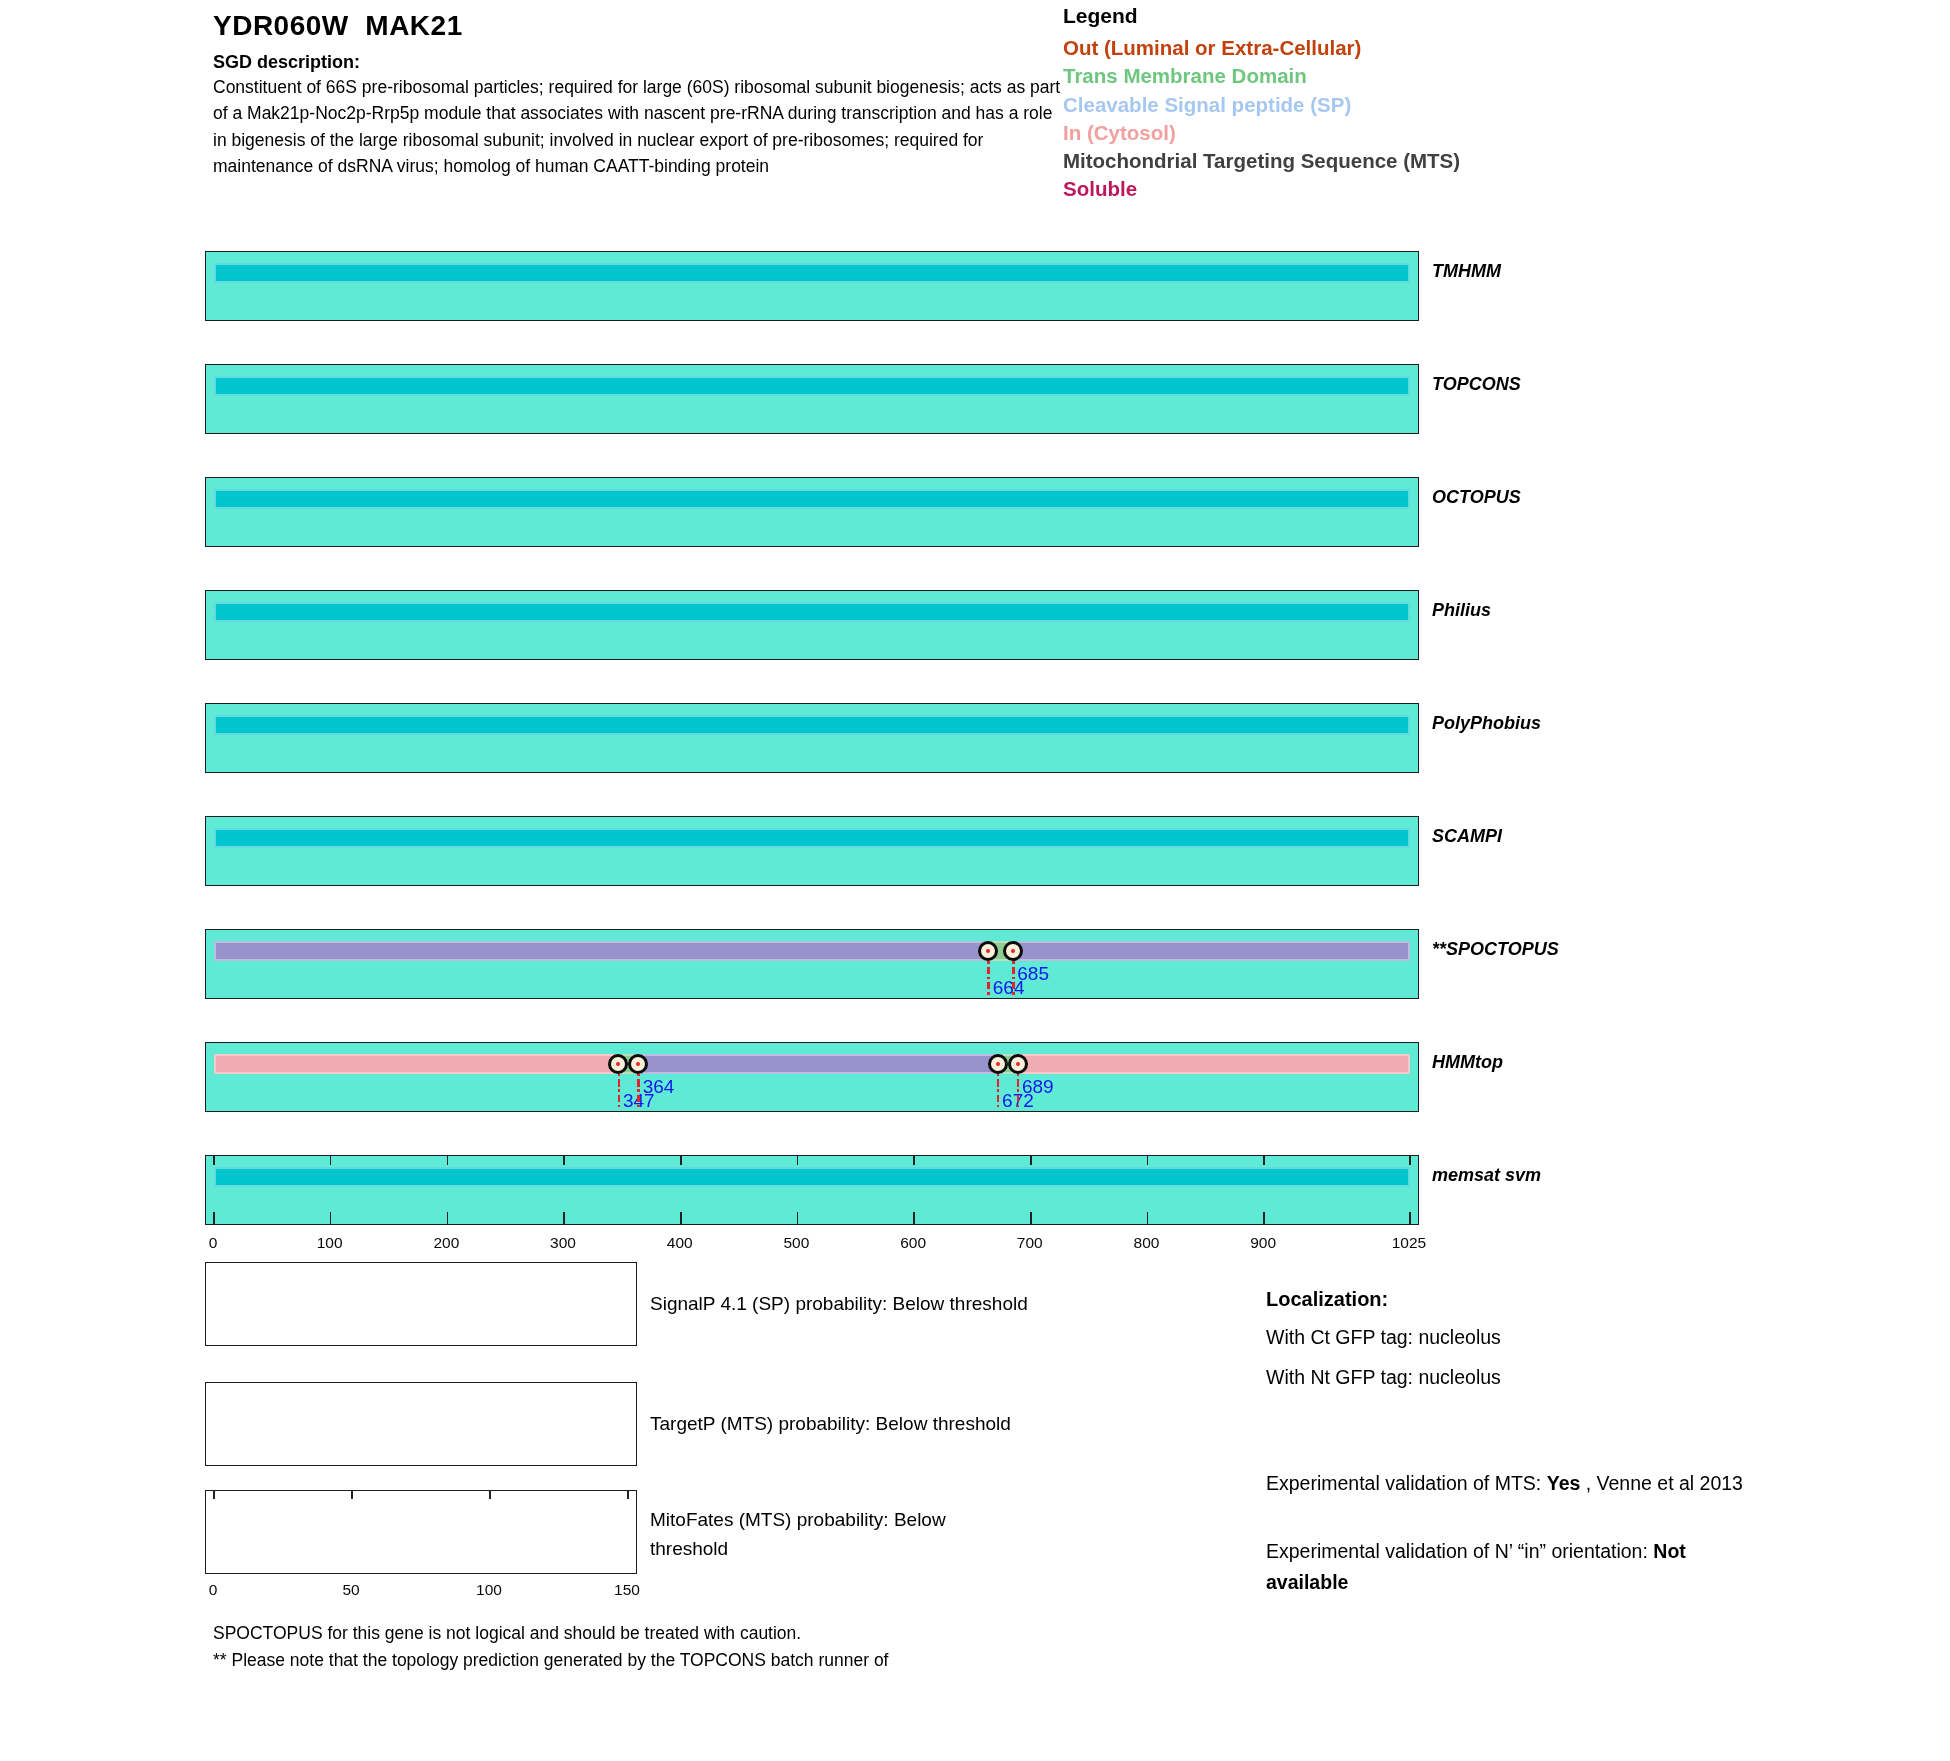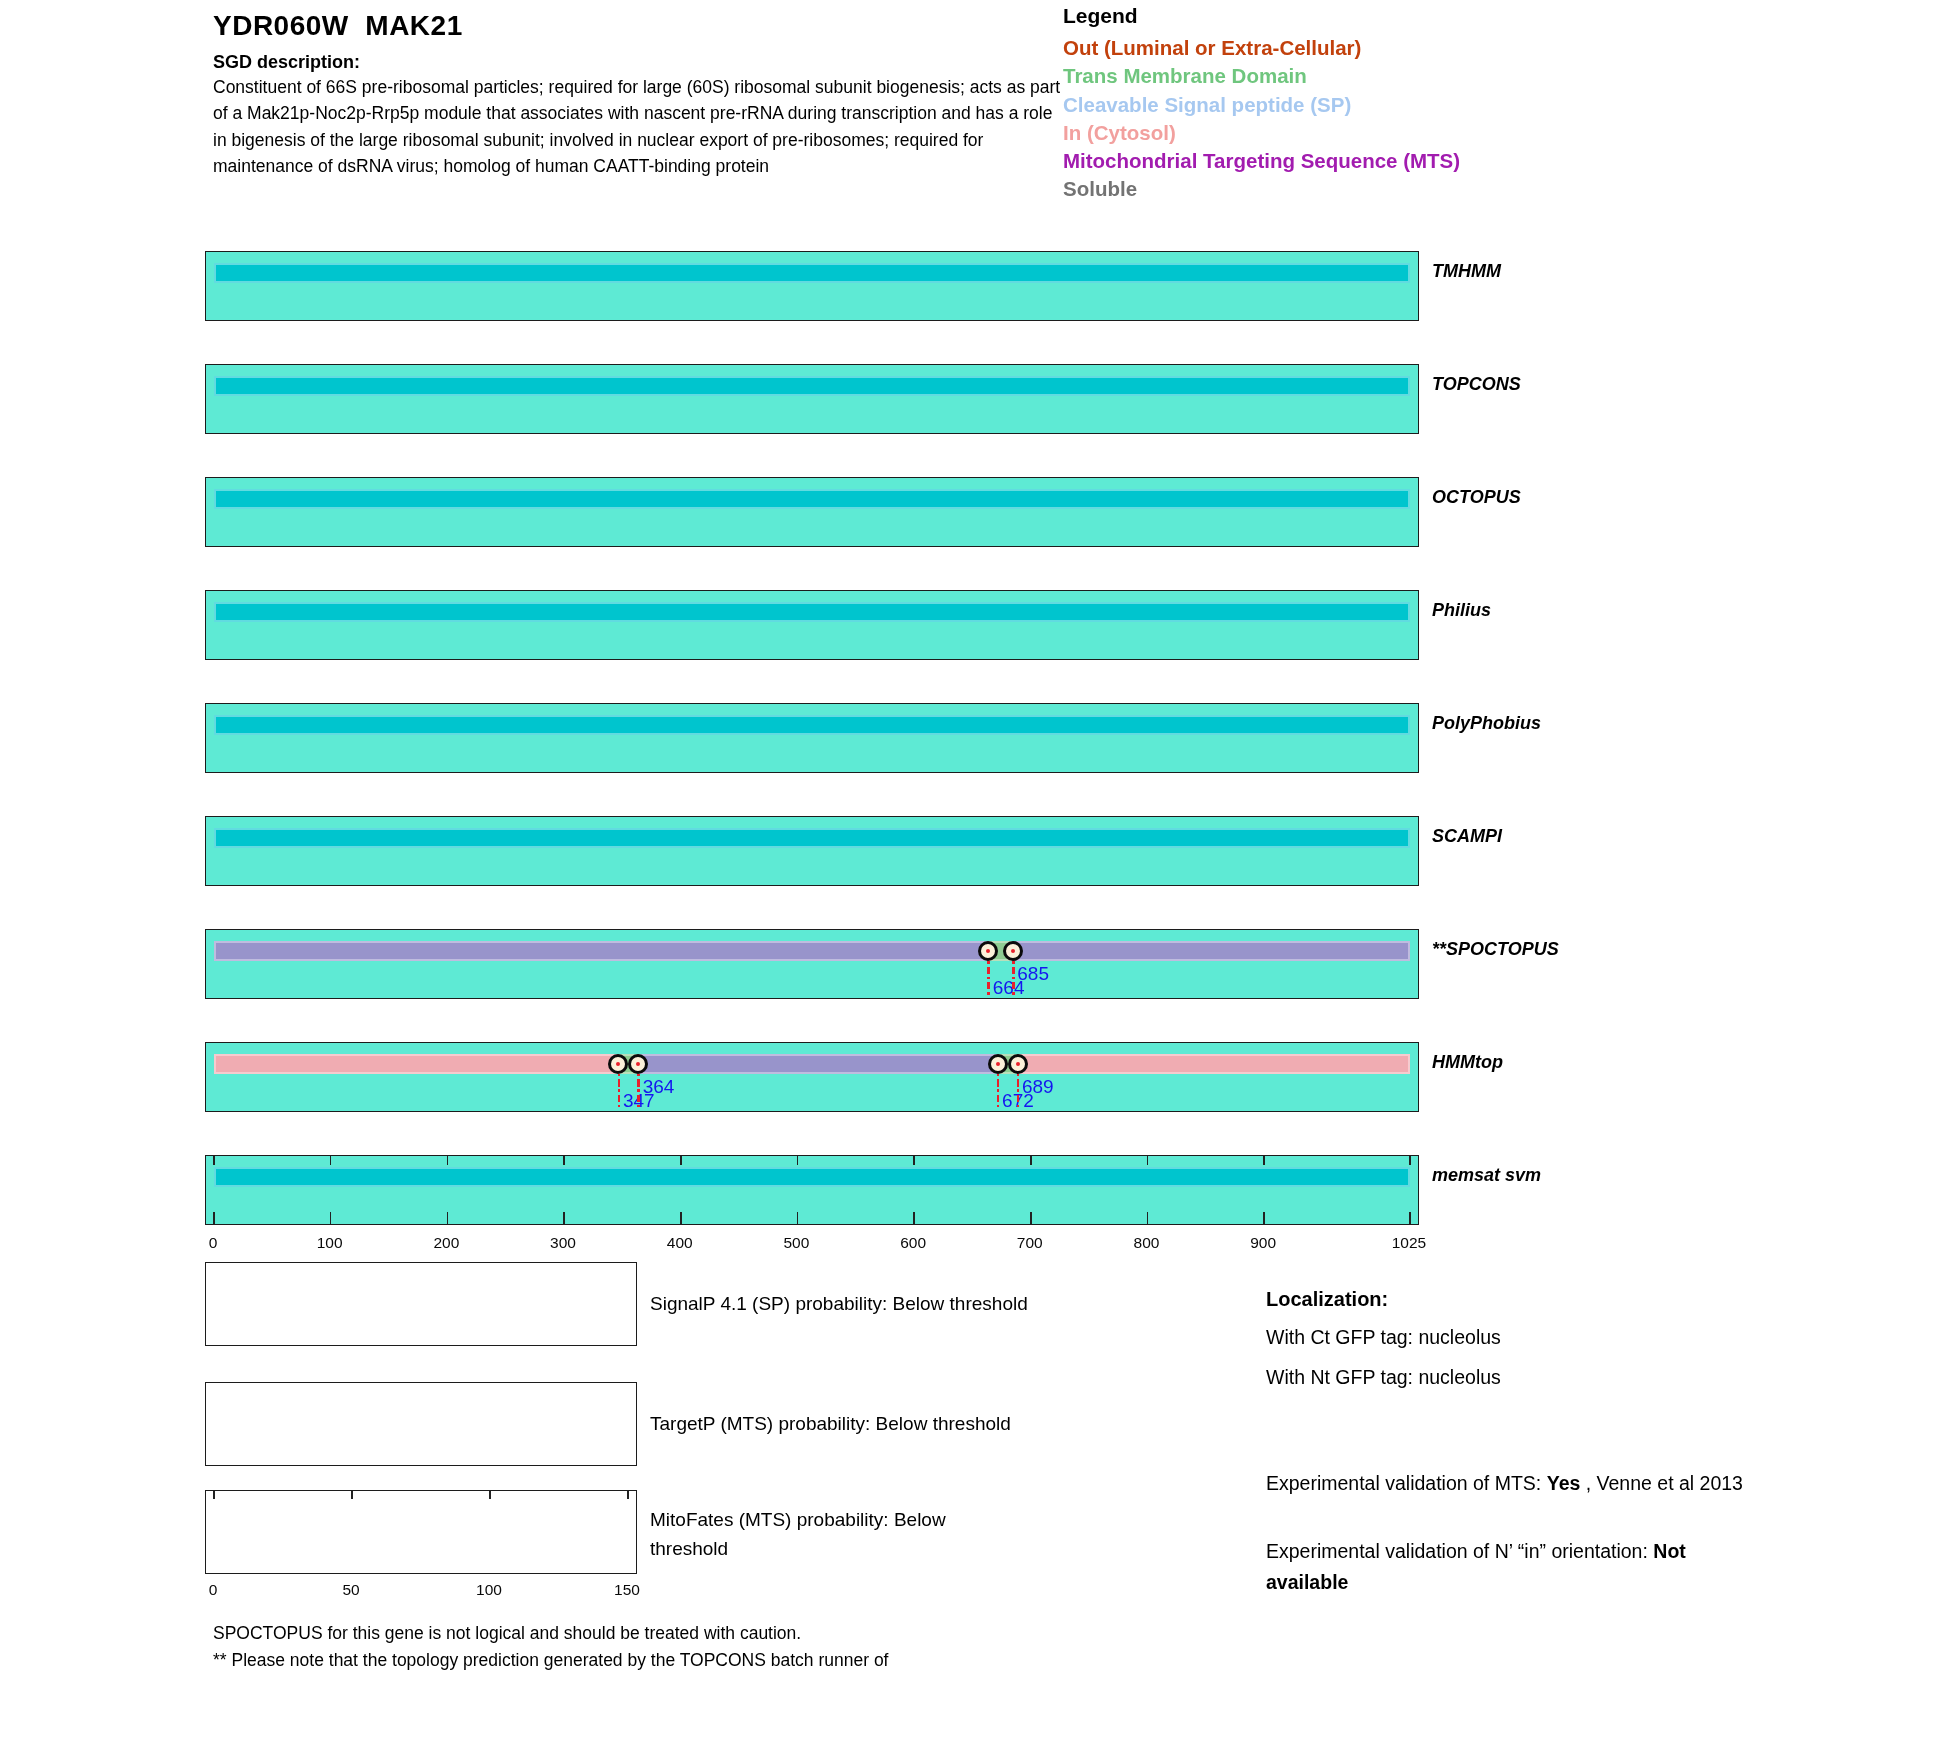--- a/index.html
+++ b/index.html
@@ -47,22 +47,22 @@
   <div class="title">YDR060W  MAK21</div>
   <div class="sgd-h">SGD description:</div>
   <div class="sgd-p">Constituent of 66S pre-ribosomal particles; required for large (60S) ribosomal subunit biogenesis; acts as part of a Mak21p-Noc2p-Rrp5p module that associates with nascent pre-rRNA during transcription and has a role in bigenesis of the large ribosomal subunit; involved in nuclear export of pre-ribosomes; required for maintenance of dsRNA virus; homolog of human CAATT-binding protein</div>
 
   <div class="legend-t">Legend</div>
   <div id="legend-items">
       <div class="legend-item" style="color: #c2410c;">Out (Luminal or Extra-Cellular)</div>
       <div class="legend-item" style="color: rgb(111, 198, 126);">Trans Membrane Domain</div>
       <div class="legend-item" style="color: rgb(166, 200, 240);">Cleavable Signal peptide (SP)</div>
       <div class="legend-item" style="color: rgb(242, 160, 158);">In (Cytosol)</div>
-      <div class="legend-item" style="color: #a21caf;">Mitochondrial Targeting Sequence (MTS)</div>
-      <div class="legend-item" style="color: #737373;">Soluble</div>
+      <div class="legend-item" style="color: #404040;">Mitochondrial Targeting Sequence (MTS)</div>
+      <div class="legend-item" style="color: #be185d;">Soluble</div>
     </div>
 
   <div id="tracks">
       <div class="track-box" style="left: 205px; top: 251px; width: 1212px; height: 68px;">
         <div class="bar-wrap" style="left: 8px; top: 11px; width: 1196px; height: 20px;">
           <div class="bar-seg" style="left: 0px; width: 1196px; background: rgb(0, 197, 206);"></div>
           <div class="bar-edge"></div>
         </div>
       </div>
       <div class="track-label" style="top: 261px;">TMHMM</div>

